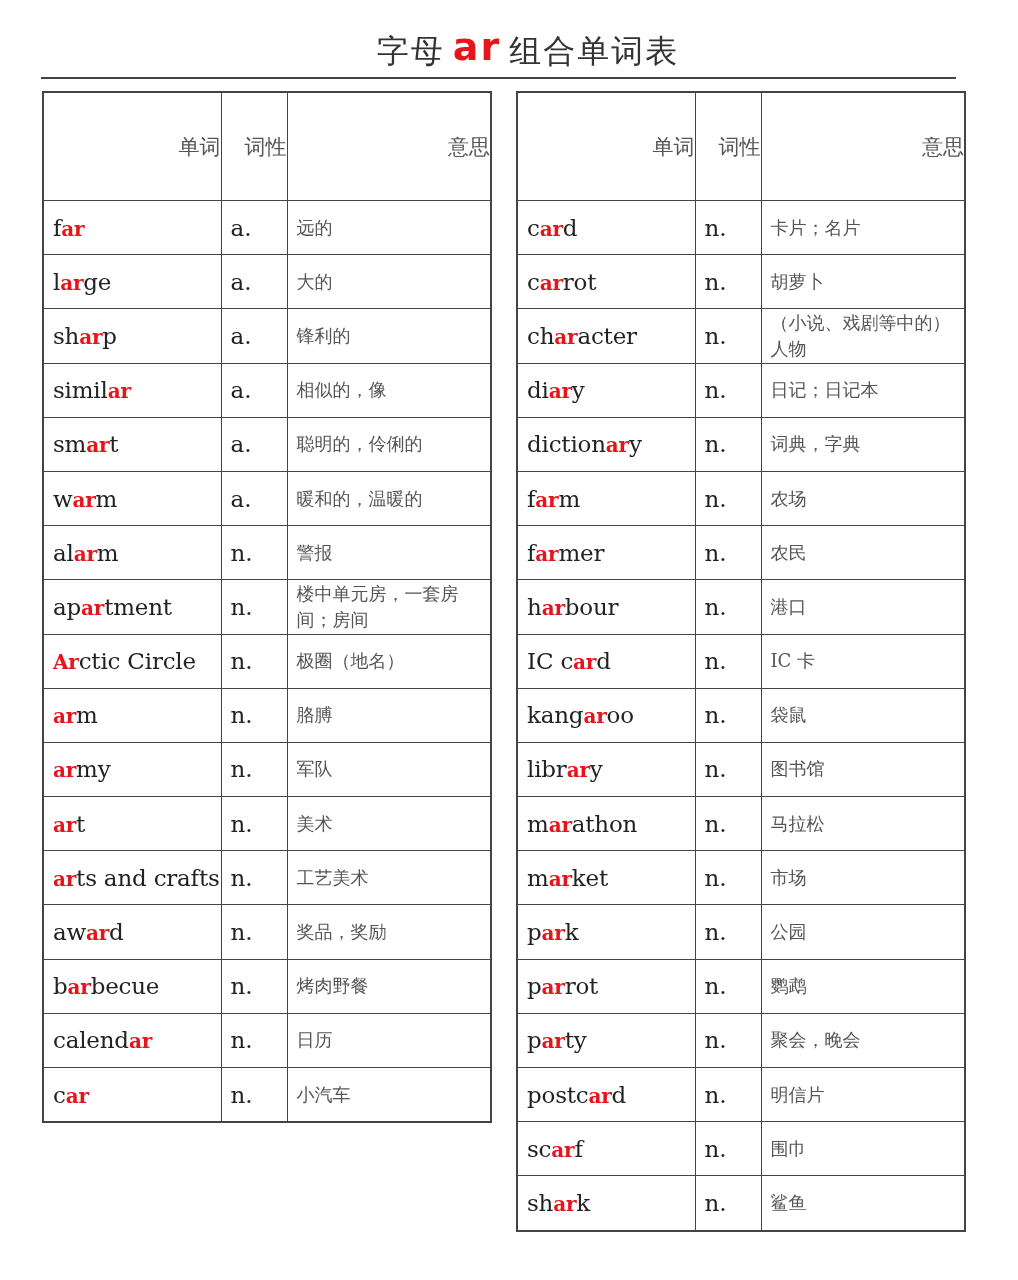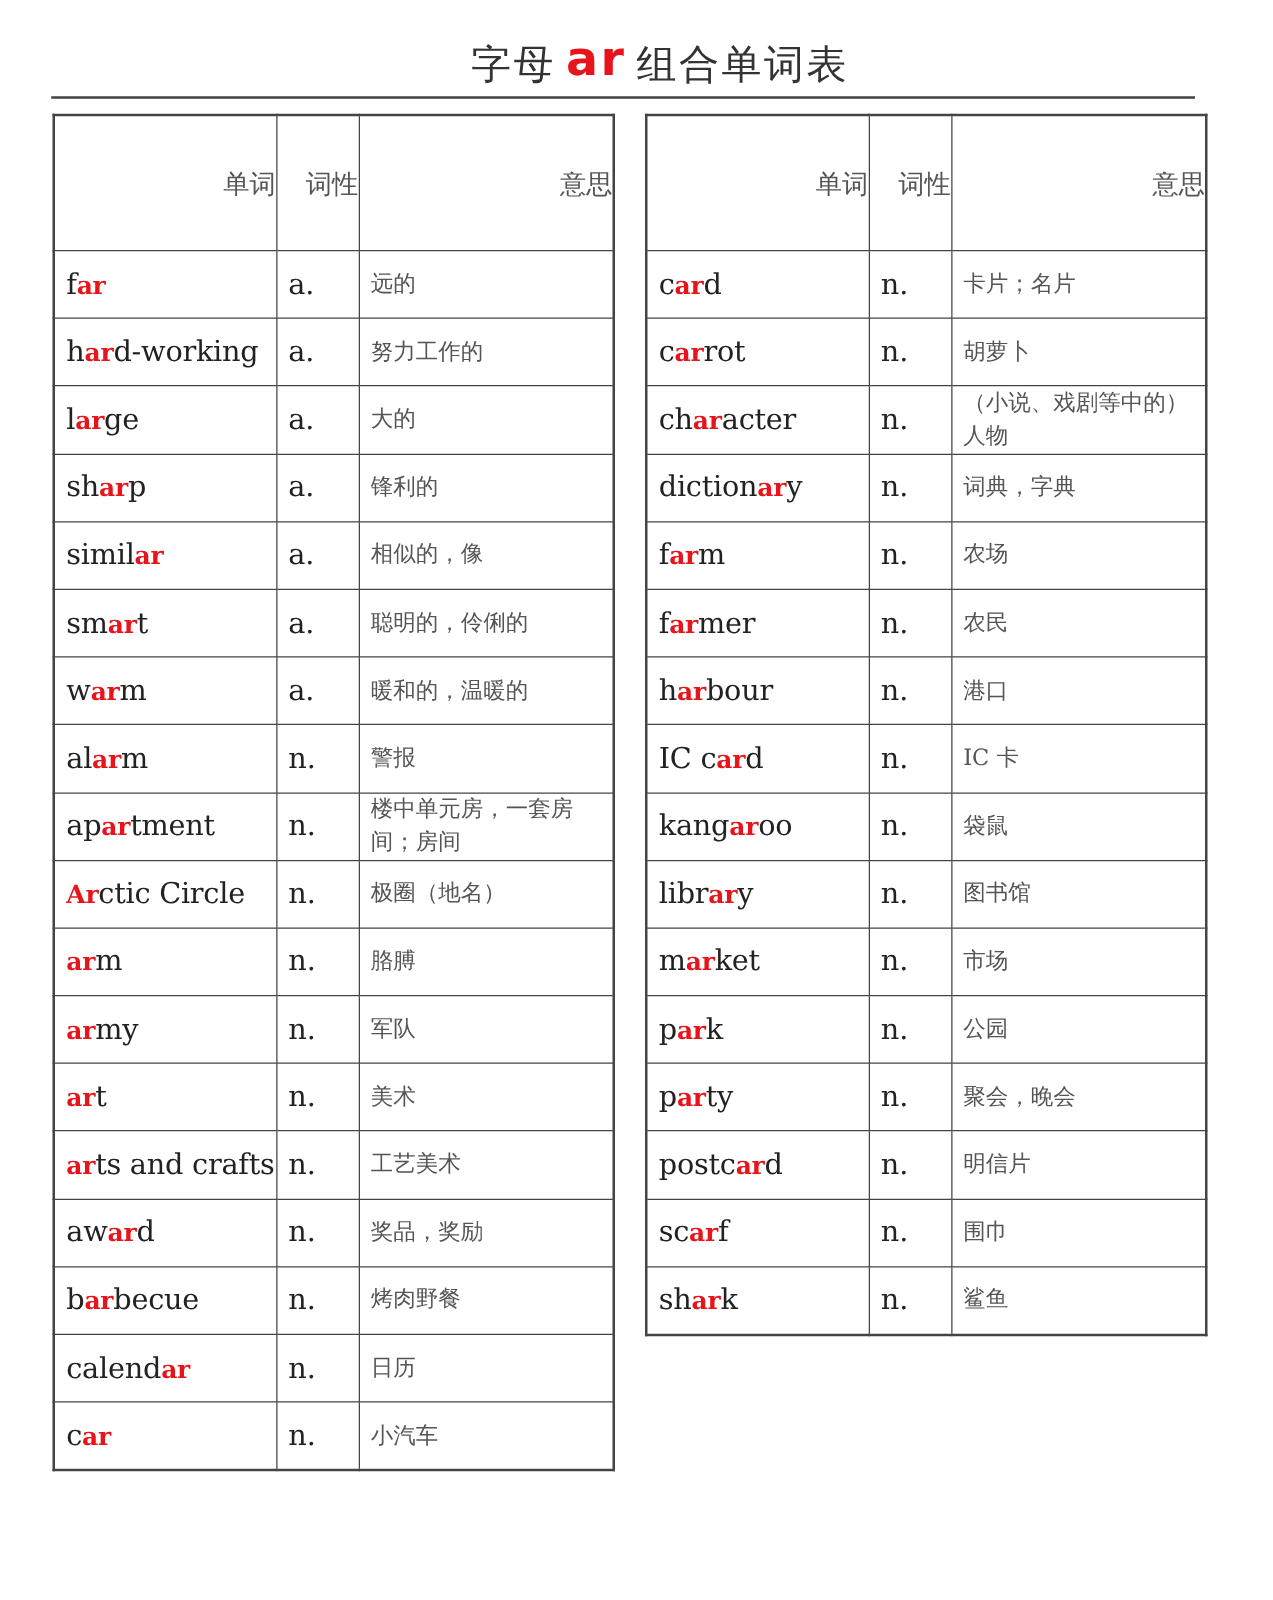--- a/index.html
+++ b/index.html
@@ -125,25 +125,20 @@
       <th>意思</th>
     </tr>
   </thead>
   <tbody id="left-body">
       <tr>
         <td class="word"><span>f</span><span class="ar">ar</span><span></span></td>
         <td class="pos">a.</td>
         <td class="mean">远的</td>
       </tr>
       <tr>
-        <td class="word"><span>h</span><span class="ar">ar</span><span>d-working</span></td>
-        <td class="pos">a.</td>
-        <td class="mean">努力工作的</td>
-      </tr>
-      <tr>
         <td class="word"><span>l</span><span class="ar">ar</span><span>ge</span></td>
         <td class="pos">a.</td>
         <td class="mean">大的</td>
       </tr>
       <tr>
         <td class="word"><span>sh</span><span class="ar">ar</span><span>p</span></td>
         <td class="pos">a.</td>
         <td class="mean">锋利的</td>
       </tr>
       <tr>
@@ -242,20 +237,25 @@
         <td class="word"><span>c</span><span class="ar">ar</span><span>rot</span></td>
         <td class="pos">n.</td>
         <td class="mean">胡萝卜</td>
       </tr>
       <tr>
         <td class="word"><span>ch</span><span class="ar">ar</span><span>acter</span></td>
         <td class="pos">n.</td>
         <td class="mean">（小说、戏剧等中的）人物</td>
       </tr>
       <tr>
+        <td class="word"><span>di</span><span class="ar">ar</span><span>y</span></td>
+        <td class="pos">n.</td>
+        <td class="mean">日记；日记本</td>
+      </tr>
+      <tr>
         <td class="word"><span>diction</span><span class="ar">ar</span><span>y</span></td>
         <td class="pos">n.</td>
         <td class="mean">词典，字典</td>
       </tr>
       <tr>
         <td class="word"><span>f</span><span class="ar">ar</span><span>m</span></td>
         <td class="pos">n.</td>
         <td class="mean">农场</td>
       </tr>
       <tr>
@@ -277,28 +277,38 @@
         <td class="word"><span>kang</span><span class="ar">ar</span><span>oo</span></td>
         <td class="pos">n.</td>
         <td class="mean">袋鼠</td>
       </tr>
       <tr>
         <td class="word"><span>libr</span><span class="ar">ar</span><span>y</span></td>
         <td class="pos">n.</td>
         <td class="mean">图书馆</td>
       </tr>
       <tr>
+        <td class="word"><span>m</span><span class="ar">ar</span><span>athon</span></td>
+        <td class="pos">n.</td>
+        <td class="mean">马拉松</td>
+      </tr>
+      <tr>
         <td class="word"><span>m</span><span class="ar">ar</span><span>ket</span></td>
         <td class="pos">n.</td>
         <td class="mean">市场</td>
       </tr>
       <tr>
         <td class="word"><span>p</span><span class="ar">ar</span><span>k</span></td>
         <td class="pos">n.</td>
         <td class="mean">公园</td>
+      </tr>
+      <tr>
+        <td class="word"><span>p</span><span class="ar">ar</span><span>rot</span></td>
+        <td class="pos">n.</td>
+        <td class="mean">鹦鹉</td>
       </tr>
       <tr>
         <td class="word"><span>p</span><span class="ar">ar</span><span>ty</span></td>
         <td class="pos">n.</td>
         <td class="mean">聚会，晚会</td>
       </tr>
       <tr>
         <td class="word"><span>postc</span><span class="ar">ar</span><span>d</span></td>
         <td class="pos">n.</td>
         <td class="mean">明信片</td>

